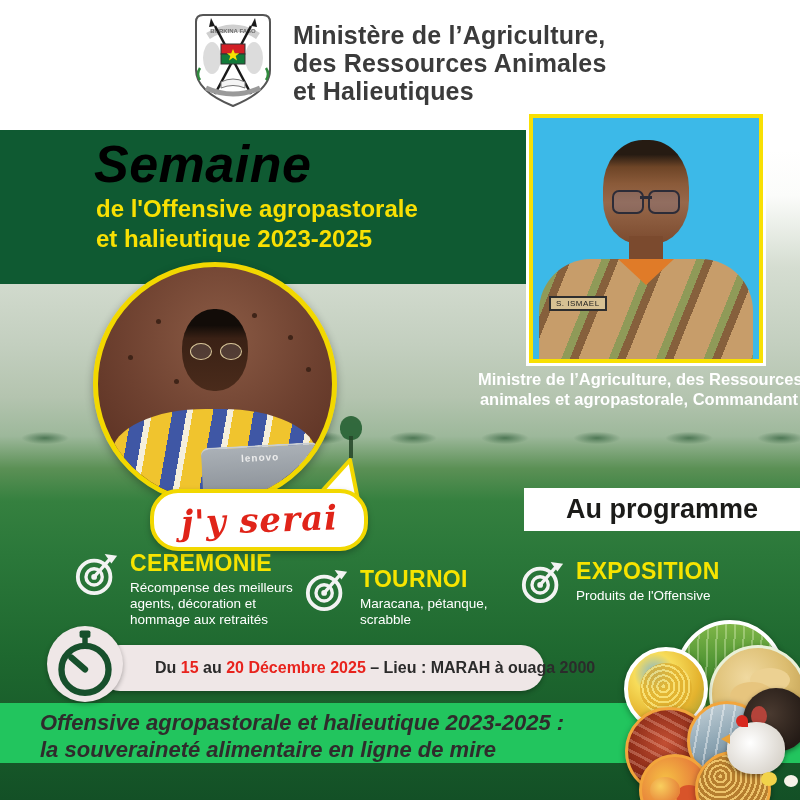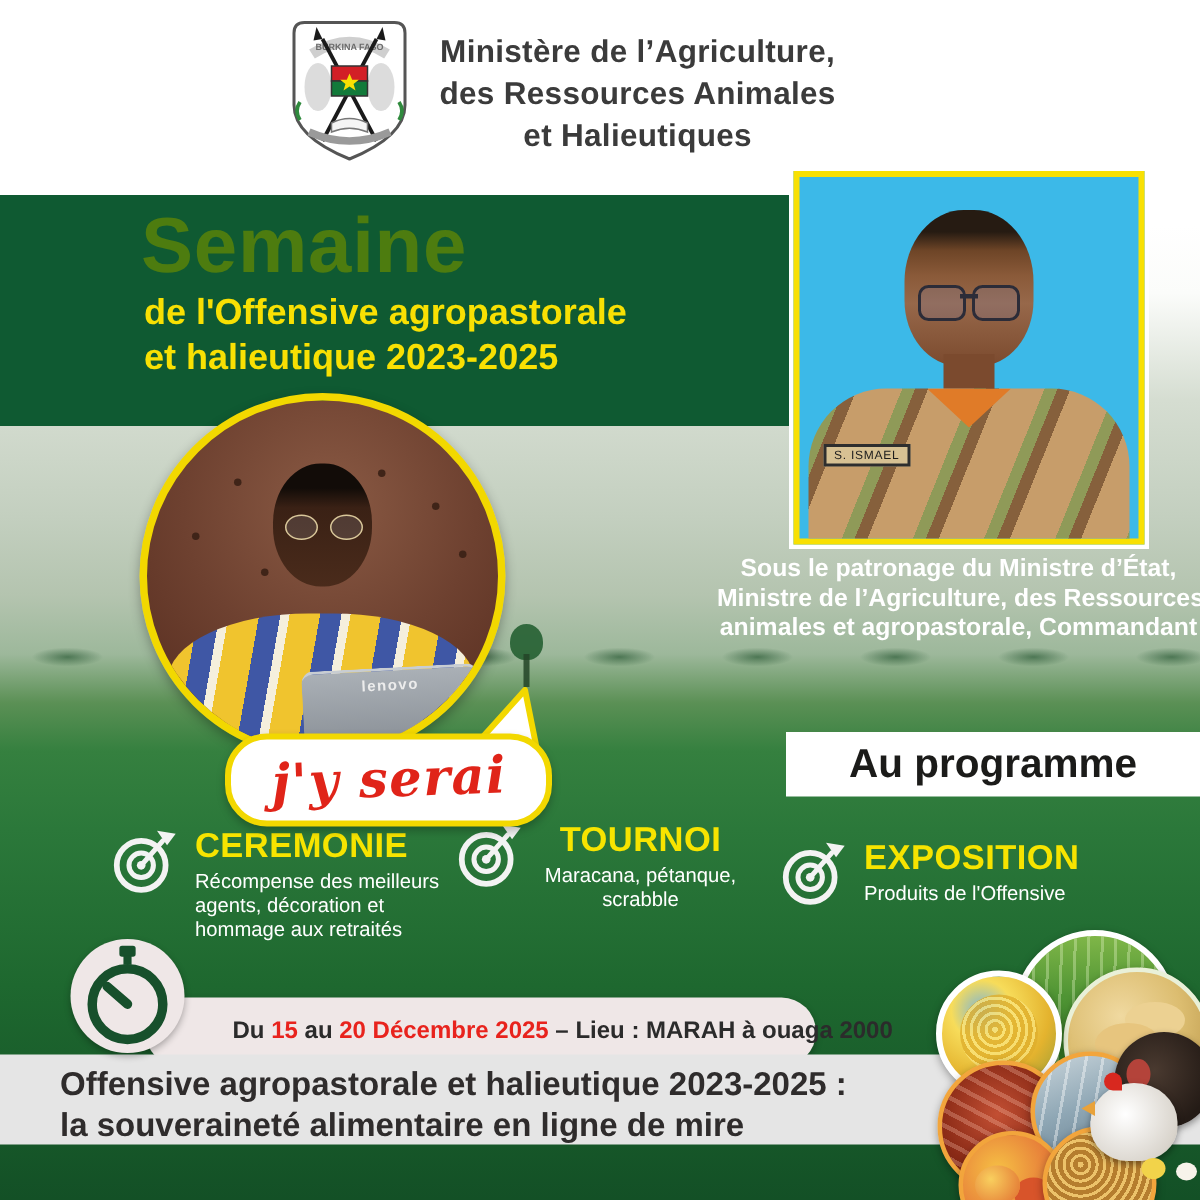--- a/index.html
+++ b/index.html
@@ -18,24 +18,24 @@
     position:absolute;left:0;top:424px;width:800px;height:20px;z-index:0;opacity:.75;
     background:radial-gradient(ellipse 34px 9px at 45px 14px, rgba(18,70,32,.75), rgba(18,70,32,0) 70%);
     background-size:92px 20px;background-repeat:repeat-x;
   }
   .tree{position:absolute;left:338px;top:416px;width:26px;height:42px;z-index:0;}
   .tree .crown{position:absolute;left:2px;top:0;width:22px;height:24px;border-radius:50% 50% 45% 45%;background:#1d5a2c;opacity:.85;}
   .tree .trunk{position:absolute;left:11px;top:20px;width:4px;height:22px;background:#234427;opacity:.85;}
   
   .header-band{position:absolute;left:0;top:0;width:800px;height:130px;background:#fff;z-index:1;}
   .logo{position:absolute;left:188px;top:6px;width:90px;height:106px;z-index:2;}
-  .ministry{position:absolute;left:293px;top:21px;z-index:2;color:#3b3b3b;font-size:21px;font-weight:700;line-height:28px;letter-spacing:.2px;text-align:center;}
+  .ministry{position:absolute;left:293px;top:21px;z-index:2;color:#3b3b3b;font-size:25px;font-weight:700;line-height:28px;letter-spacing:.2px;}
   
   .title-band{position:absolute;left:0;top:130px;width:528px;height:154px;background:#0f5a32;z-index:1;}
-  .main-title{position:absolute;left:94px;top:134px;z-index:2;color:#4d7c0f;font-size:52px;font-weight:800;letter-spacing:.5px;}
+  .main-title{position:absolute;left:94px;top:134px;z-index:2;color:#000000;font-size:52px;font-weight:800;letter-spacing:.5px;font-style:italic;}
   .subtitle{position:absolute;left:96px;top:194px;z-index:2;color:#f8e003;font-size:24px;font-weight:800;line-height:30px;}
   
   .portrait-frame{
     position:absolute;left:529px;top:114px;width:226px;height:241px;z-index:2;
     border:4px solid #f8e003;box-shadow:0 0 0 3px #ffffff;background:#3cb9e8;overflow:hidden;
   }
   .c-head{position:absolute;left:50%;top:22px;transform:translateX(-50%);width:86px;height:104px;
     border-radius:46% 46% 42% 42%;
     background:linear-gradient(180deg,#261b12 0%,#261b12 14%,#6e4527 26%,#8a5a39 42%,#97684а 60%,#7b4a2e 100%);
     background:linear-gradient(180deg,#261b12 0%,#261b12 14%,#6e4527 26%,#8a5a39 42%,#97684a 60%,#7b4a2e 100%);}
@@ -82,31 +82,31 @@
   .bubble span{font-family:"DejaVu Serif",serif;font-style:italic;font-weight:700;font-size:34px;color:#e02419;
     transform:rotate(-2deg);letter-spacing:1px;}
   
   .programme-header{position:absolute;left:524px;top:488px;width:276px;height:43px;background:#ffffff;z-index:2;
     display:flex;align-items:center;justify-content:center;font-size:27px;font-weight:800;color:#1b1b19;}
   .prog-item{position:absolute;z-index:2;display:flex;gap:10px;}
   .prog-item .icon{flex:0 0 auto;}
   .prog-title{color:#f7e400;font-size:23px;font-weight:800;letter-spacing:.3px;margin-bottom:3px;}
   .prog-desc{color:#ffffff;font-size:13.5px;font-weight:500;line-height:16px;}
   .p1{left:74px;top:550px;} .p1 .prog-desc{width:168px;}
-  .p2{left:304px;top:546px;text-align:center;} .p2 .prog-desc{width:134px;}
+  .p2{left:304px;top:566px;} .p2 .prog-desc{width:134px;}
   .p3{left:520px;top:558px;} .p3 .prog-desc{width:180px;}
   
   .schedule-pill{position:absolute;left:97px;top:645px;width:447px;height:46px;border-radius:24px;background:#efe7e7;z-index:2;
     display:flex;align-items:center;padding-left:58px;box-sizing:border-box;
-    font-size:16px;font-weight:800;color:#2b2b2b;white-space:nowrap;box-shadow:0 2px 5px rgba(0,0,0,.3);margin-top:20px;}
+    font-size:16px;font-weight:800;color:#2b2b2b;white-space:nowrap;box-shadow:0 2px 5px rgba(0,0,0,.3);}
   .schedule-pill .red{color:#e8231d;}
   .stopwatch{position:absolute;left:47px;top:626px;width:76px;height:76px;border-radius:50%;background:#efe7e7;z-index:3;
     box-shadow:0 2px 5px rgba(0,0,0,.3);}
   
-  .footer-band{position:absolute;left:0;top:703px;width:800px;height:60px;background:#e5e5e5;z-index:2;}
+  .footer-band{position:absolute;left:0;top:703px;width:800px;height:60px;background:#22c55e;z-index:2;font-style:italic;}
   .footer-text{position:absolute;left:40px;top:6px;color:#2f2c2c;font-size:22px;font-weight:800;line-height:27px;}
   
   .collage{position:absolute;left:0;top:0;width:800px;height:800px;z-index:4;pointer-events:none;}
   .cc{position:absolute;border-radius:50%;box-shadow:0 2px 6px rgba(0,0,0,.35);}
   .b-white{border:4px solid #ffffff;} .b-orange{border:3px solid #f2a53c;} .b-pale{border:3px solid #e9f0d8;}
   .cc-crops{left:676px;top:620px;width:100px;height:100px;
     background:linear-gradient(180deg,#7fb648 0%,#4f9434 40%,#2f7a22 100%);}
   .cc-crops::after{content:"";position:absolute;inset:0;border-radius:50%;
     background:repeating-linear-gradient(92deg,rgba(230,245,200,.35) 0 2px,transparent 2px 9px);}
   .cc-corn{left:624px;top:647px;width:76px;height:76px;
@@ -195,21 +195,20 @@
         <div class="lens l2"></div>
         <div class="bridge"></div>
     </div>
     <div class="c-neck"></div>
     <div class="c-body"></div>
     <div class="c-shirt"></div>
     <div class="c-tag">S. ISMAEL</div>
   </div>
 
   <div class="patronage">
-    <div>Sous le patronage du Ministre d’État,</div>
     <div>Ministre de l’Agriculture, des Ressources</div>
     <div><span>animales et agropastorale, </span><b>Commandant</b></div>
   </div>
 
   <div class="photo-circle">
     <div class="tufts"></div>
     <div class="w-head"></div>
     <div class="w-glasses">
       <div class="lens l1"></div>
         <div class="lens l2"></div>

